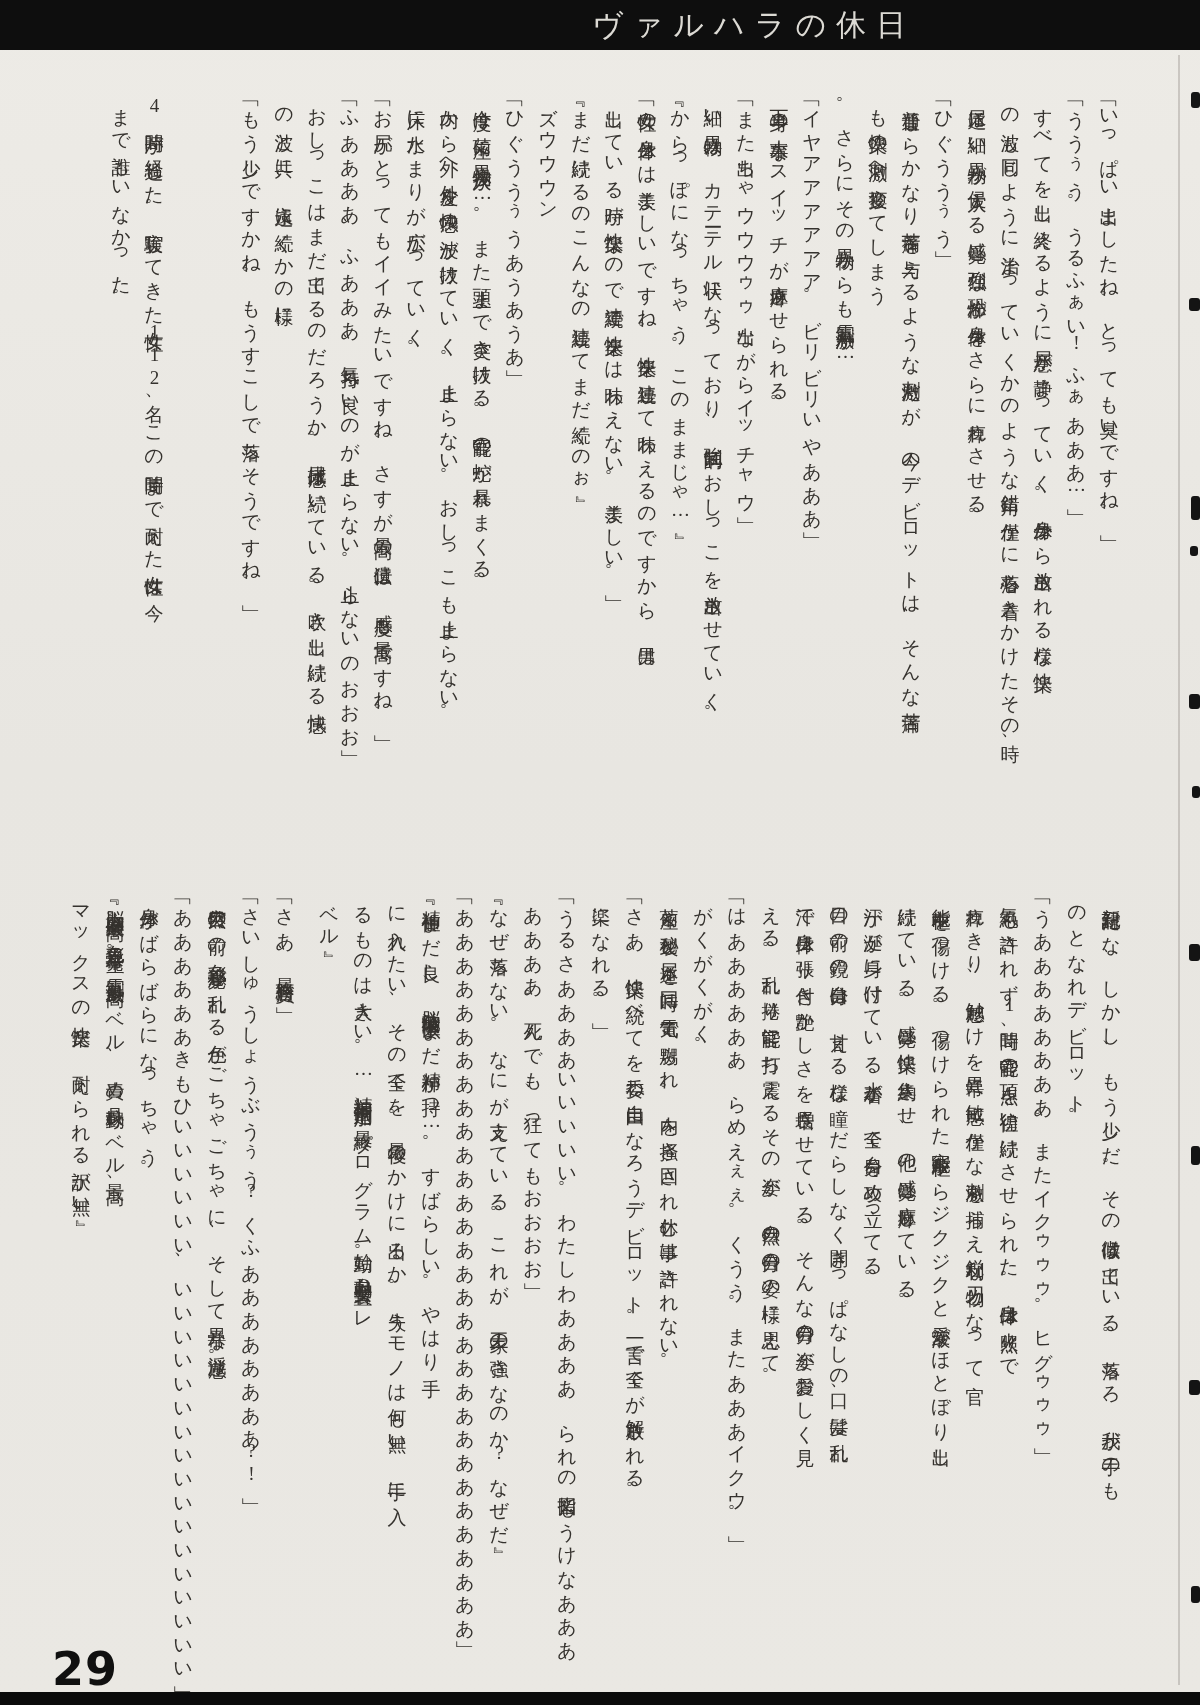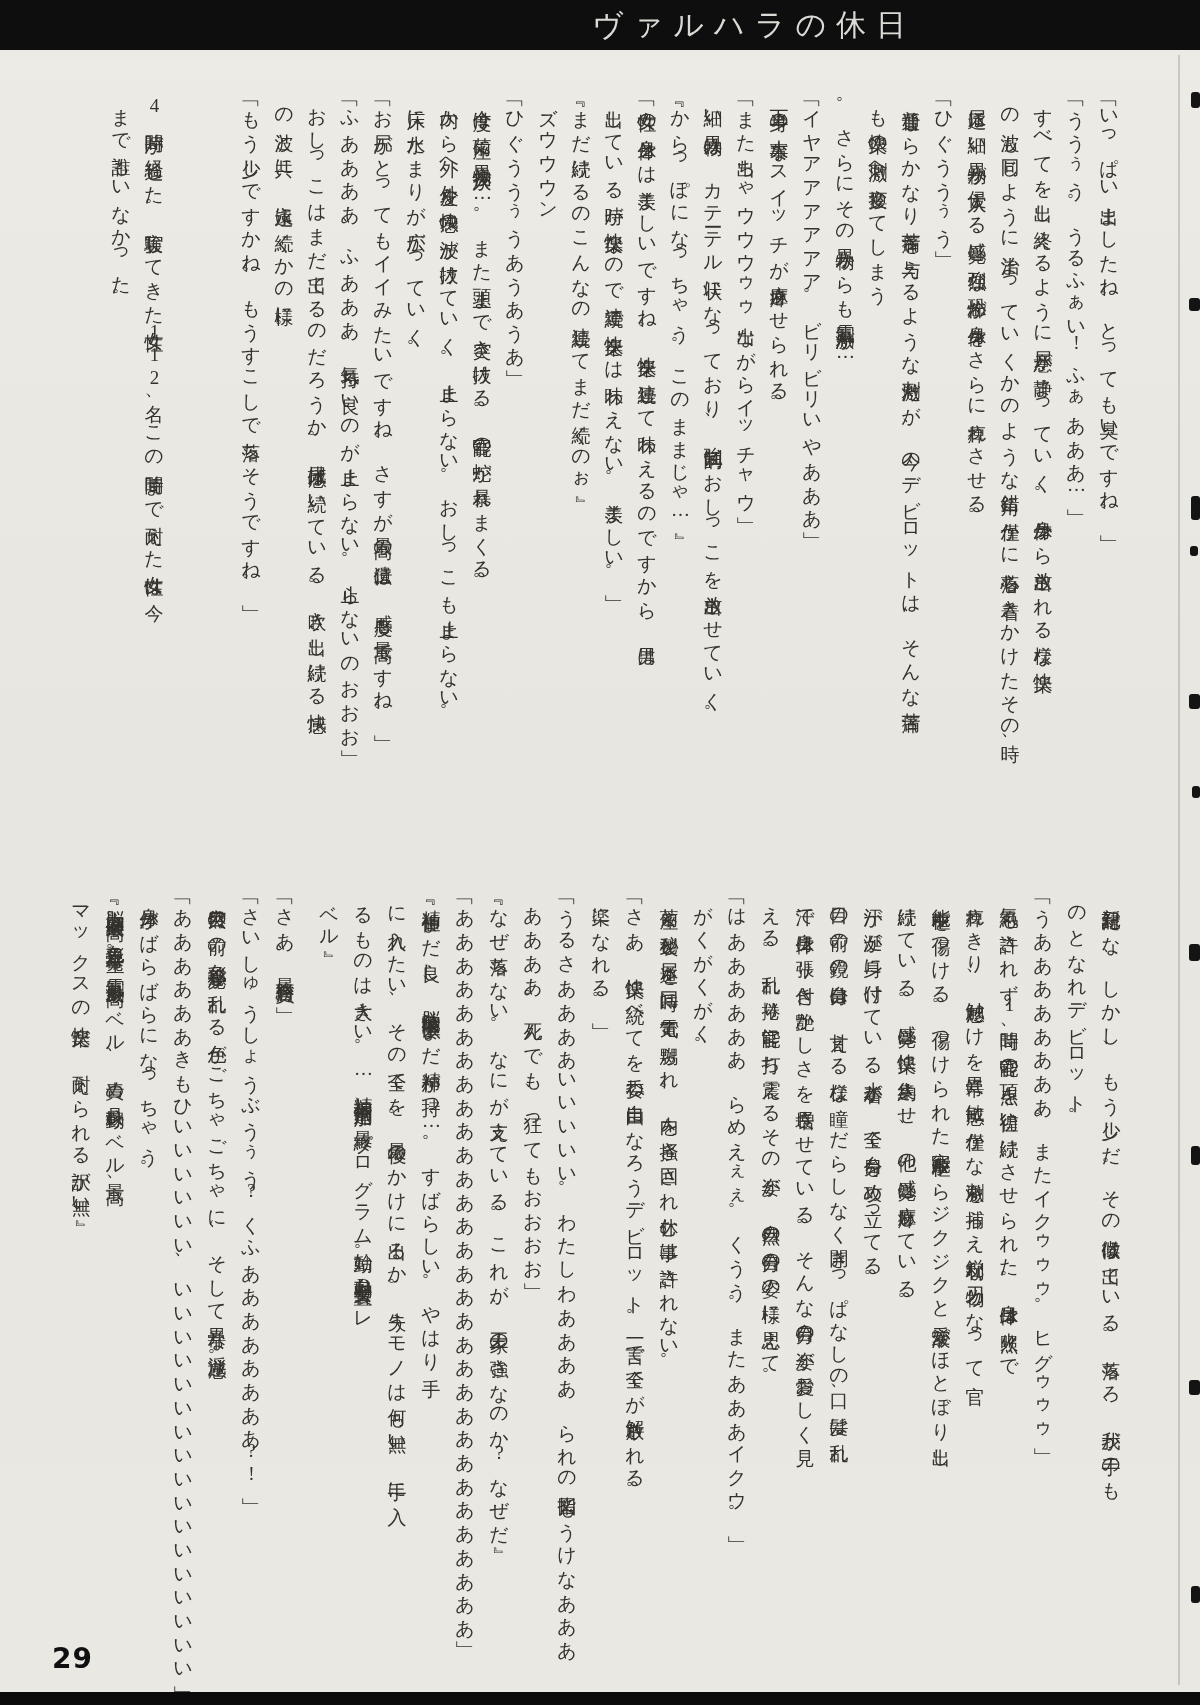--- a/index.html
+++ b/index.html
@@ -37,21 +37,21 @@
   }
   #top-block{top:95px;right:74px;height:750px;}
   #top-block p{line-height:33px;}
   #top-block p:nth-child(28){margin-block-start:64px;}
   #bottom-block{top:893px;right:72px;height:760px;}
   #bottom-block p{line-height:34px;}
   #bottom-block p:nth-child(25){margin-block-start:10px;}
   .page-num{
     position:absolute;left:52px;top:1642px;
     font-family:"DejaVu Sans",sans-serif;
-    font-weight:bold;font-size:28px;color:#101010;
+    font-weight:bold;font-size:46px;color:#101010;
     letter-spacing:1px;
   }
   .bottom-rule{
     position:absolute;left:0;bottom:0;width:1200px;height:13px;
     background:#0b0b0b;
   }
   .edge-line{
     position:absolute;top:55px;right:20px;width:2px;height:1630px;
     background:rgba(80,75,70,0.22);
   }

